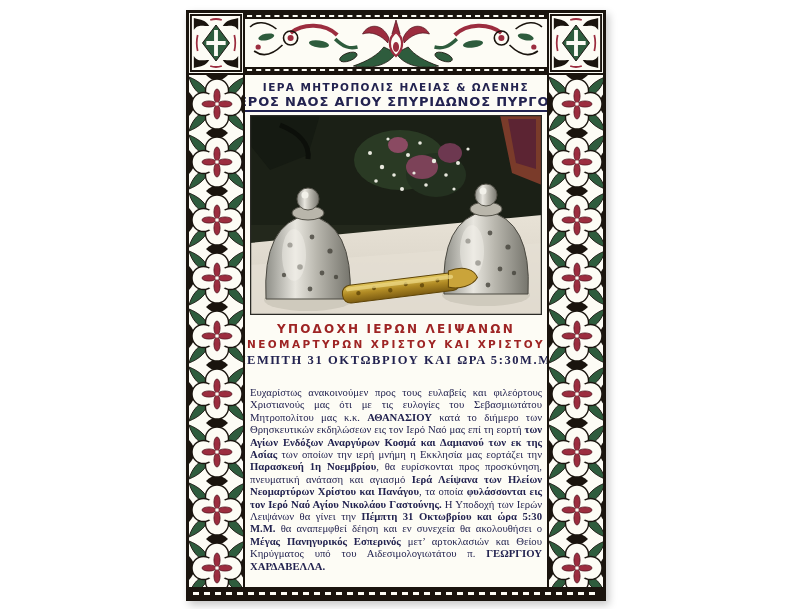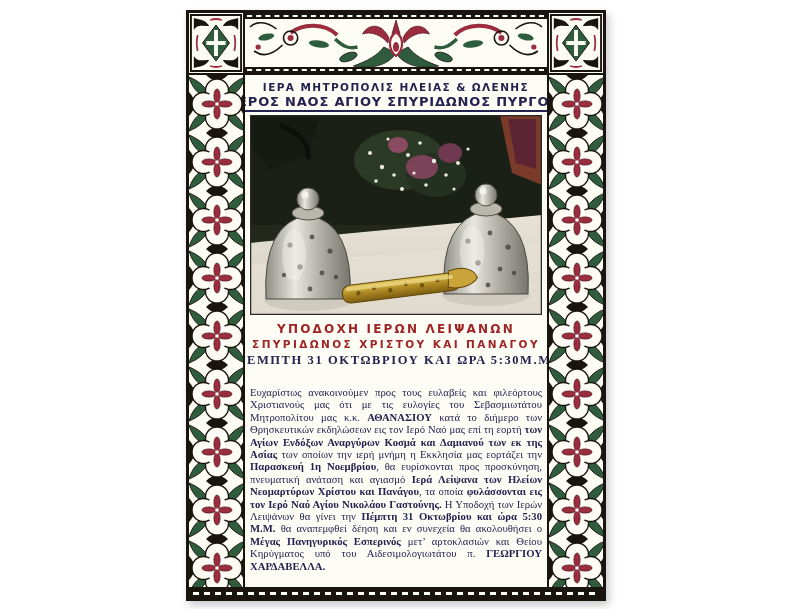--- a/index.html
+++ b/index.html
@@ -319,21 +319,21 @@
               <circle cx="172" cy="173" r="2.2"></circle>
               <circle cx="188" cy="170" r="2"></circle>
           </g>
           <rect x="96" y="166" width="108" height="4" rx="2" fill="#f0dc8a" opacity="0.7"></rect>
         </g>
         <rect x="0.5" y="0.5" width="291" height="199" fill="none" stroke="#2a2a26" stroke-width="1.5"></rect>
       </svg>
     </div>
 
     <div class="title1">ΥΠΟΔΟΧΗ ΙΕΡΩΝ ΛΕΙΨΑΝΩΝ</div>
-    <div class="title2">ΣΠΥΡΙΔΩΝΟΣ ΧΡΙΣΤΟΥ ΚΑΙ ΠΑΝΑΓΟΥ</div>
+    <div class="title2">ΝΕΟΜΑΡΤΥΡΩΝ ΧΡΙΣΤΟΥ ΚΑΙ ΧΡΙΣΤΟΥ</div>
     <div class="title3">ΠΕΜΠΤΗ 31 ΟΚΤΩΒΡΙΟΥ ΚΑΙ ΩΡΑ 5:30Μ.Μ.</div>
 
     <p class="bodytext"><span>Ευχαρίστως ανακοινούμεν προς τους ευλαβείς και φιλεόρτους Χριστιανούς μας ότι με τις ευλογίες του Σεβασμιωτάτου Μητροπολίτου μας κ.κ. </span><span class="b">ΑΘΑΝΑΣΙΟΥ</span><span> κατά το διήμερο των Θρησκευτικών εκδηλώσεων εις τον Ιερό Ναό μας επί τη εορτή </span><span class="b">των Αγίων Ενδόξων Αναργύρων Κοσμά και Δαμιανού των εκ της Ασίας</span><span> των οποίων την ιερή μνήμη η Εκκλησία μας εορτάζει  την </span><span class="b">Παρασκευή 1η Νοεμβρίου</span><span>, θα ευρίσκονται προς προσκύνηση, πνευματική ανάταση και αγιασμό  </span><span class="b">Ιερά Λείψανα των Ηλείων Νεομαρτύρων Χρίστου και Πανάγου</span><span>, τα οποία </span><span class="b">φυλάσσονται εις τον Ιερό Ναό Αγίου Νικολάου Γαστούνης.</span><span> Η Υποδοχή των Ιερών Λειψάνων θα γίνει την </span><span class="b">Πέμπτη 31 Οκτωβρίου και ώρα 5:30 Μ.Μ.</span><span> θα αναπεμφθεί δέηση και εν συνεχεία θα ακολουθήσει ο </span><span class="b">Μέγας Πανηγυρικός Εσπερινός</span><span> μετ’ αρτοκλασιών και Θείου Κηρύγματος υπό του Αιδεσιμολογιωτάτου π. </span><span class="b">ΓΕΩΡΓΙΟΥ ΧΑΡΔΑΒΕΛΛΑ.</span></p>
 
     <div class="footer">ΕΚ ΤΟΥ ΙΕΡΟΥ ΝΑΟΥ</div>
   </div>
 
   <div class="cell col-right">
     <svg class="fillsvg">
       <rect width="100%" height="100%" fill="url(#sideP)"></rect>

